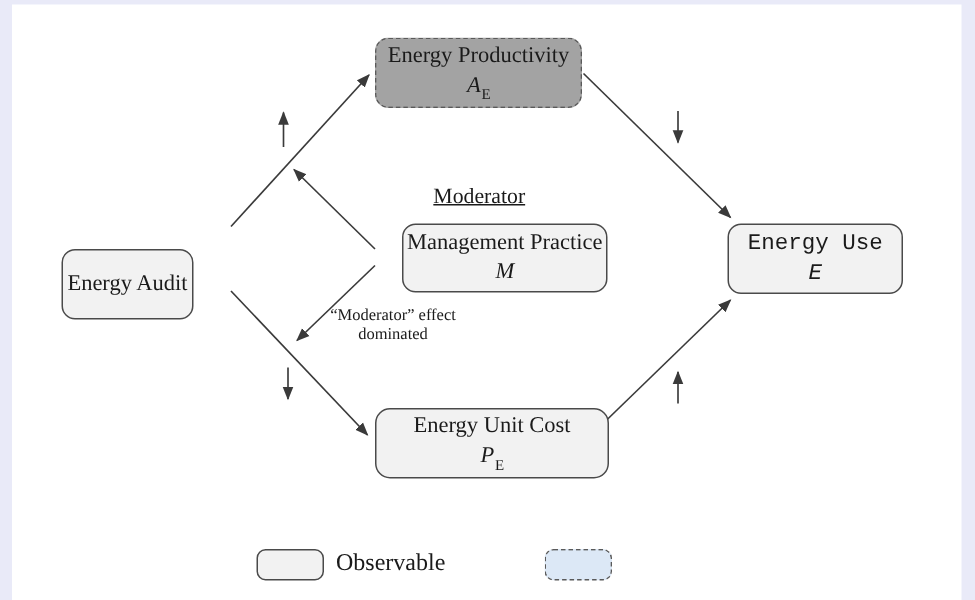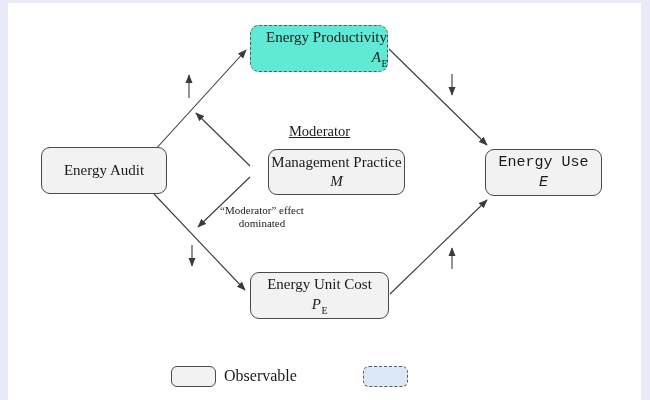--- a/index.html
+++ b/index.html
@@ -36,22 +36,21 @@
     flex-direction: column;
     align-items: center;
     justify-content: center;
     text-align: center;
     color: #1a1a1a;
     font-size: 15px;
     line-height: 1.3;
   }
   .node.unobservable {
     border: 1.6px dashed #5a5a5a;
-    background: #5eead4;
-    align-items: flex-end;
+    background: #a3a3a3;
   }
   .node-symbol { font-size: 15px; }
   .node-symbol i { font-style: italic; }
   .node-symbol sub {
     font-style: normal;
     font-size: 10px;
     position: relative;
     bottom: -1px;
     left: 0.5px;
   }
@@ -100,37 +99,37 @@
       <line x1="192" y1="245" x2="192" y2="266" stroke="#3a3a3a" stroke-width="1.1" marker-end="url(#arr)"></line>
       <line x1="452" y1="74" x2="452" y2="95" stroke="#3a3a3a" stroke-width="1.1" marker-end="url(#arr)"></line>
       <line x1="452" y1="269" x2="452" y2="248" stroke="#3a3a3a" stroke-width="1.1" marker-end="url(#arr)"></line>
     </svg>
 
     <div class="node unobservable" style="left:250px; top:25px; width:138px; height:47px;">
       <div>Energy Productivity</div>
       <div class="node-symbol"><i>A</i><sub>E</sub></div>
     </div>
 
-    <div class="node" style="left:41px; top:147px; width:126px; height:47px;">
+    <div class="node" style="left:41px; top:166px; width:88px; height:47px;">
       <div>Energy Audit</div>
     </div>
 
     <div class="anno moderator" style="left:251px; top:123px; width:137px;text-decoration:underline;">Moderator</div>
 
     <div class="node" style="left:251px; top:149px; width:137px; height:46px;margin-left:17px;">
       <div>Management Practice</div>
       <div class="node-symbol"><i>M</i></div>
     </div>
 
     <div class="node" style="left:485px; top:149px; width:117px; height:47px;font-family:Liberation Mono, monospace;">
       <div>Energy Use</div>
       <div class="node-symbol"><i>E</i></div>
     </div>
 
-    <div class="node" style="left:250px; top:272px; width:139px; height:47px;">
+    <div class="node" style="left:250px; top:272px; width:156px; height:47px;border-radius:10px;">
       <div>Energy Unit Cost</div>
       <div class="node-symbol"><i>P</i><sub>E</sub></div>
     </div>
 
     <div class="anno baseline" style="left:207px; top:204px; width:110px;">
       <div>“Moderator” effect</div>
       <div>dominated</div>
     </div>
 
     <div class="legend-swatch solid" style="left:171px; top:366px;"></div>

